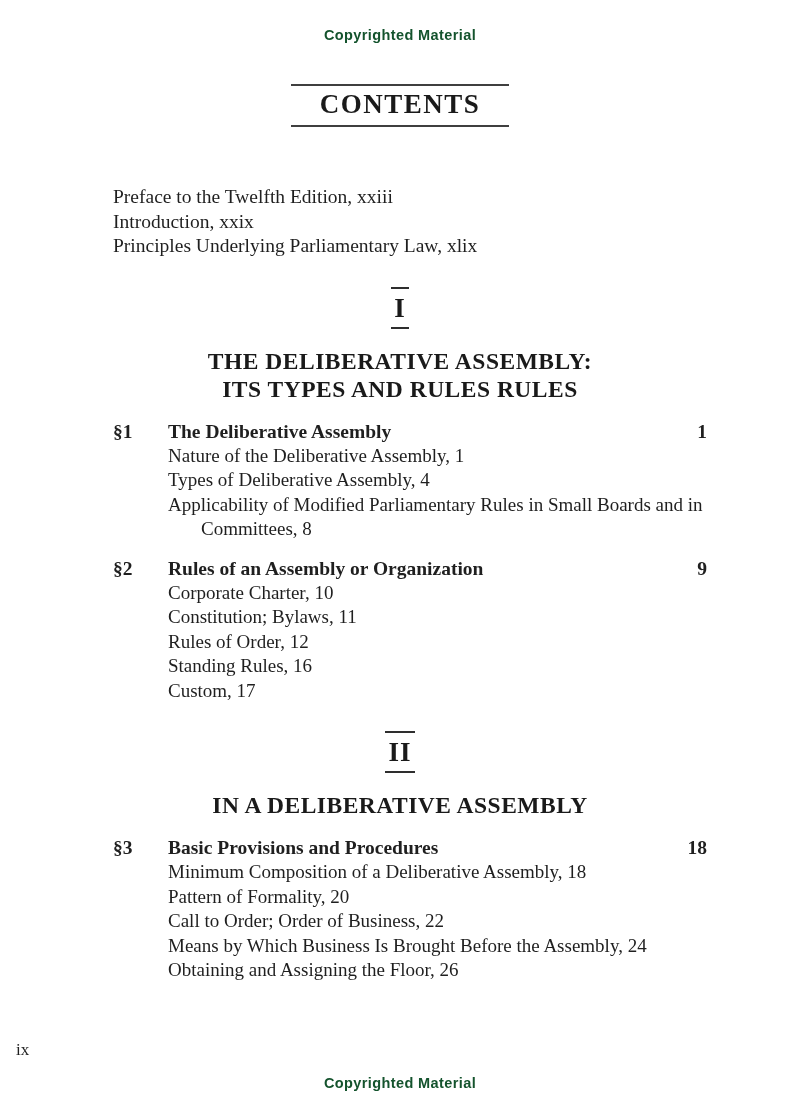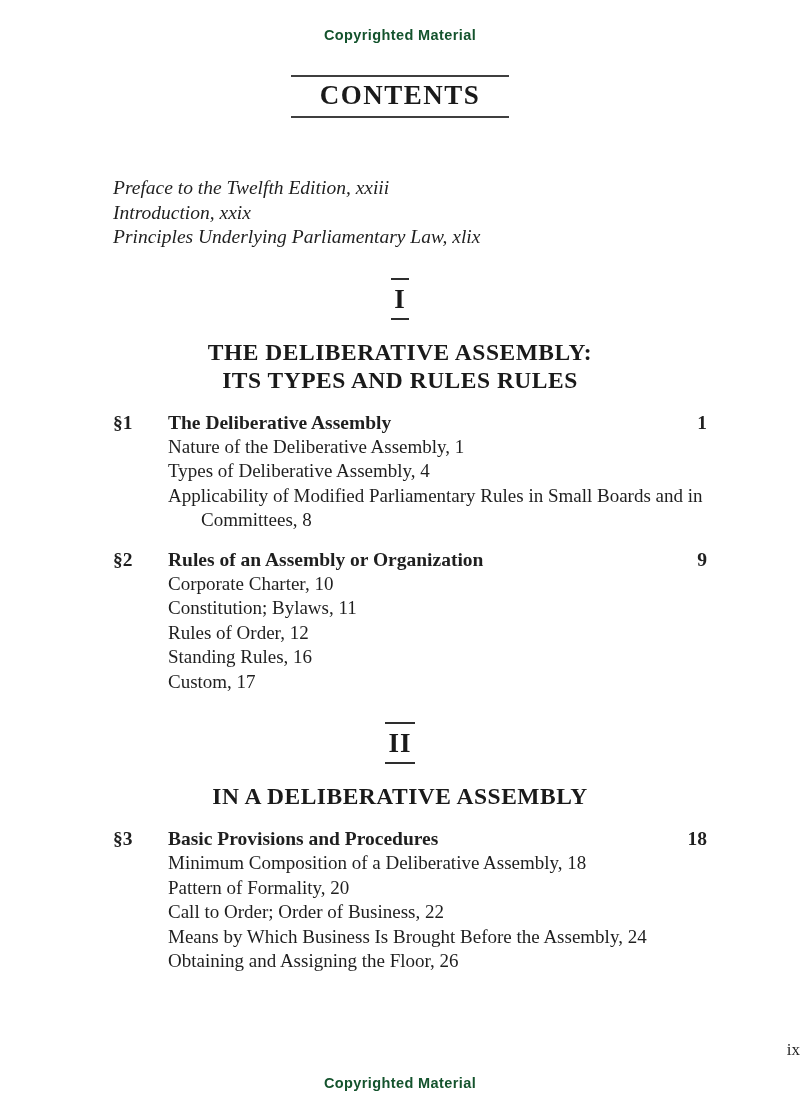--- a/index.html
+++ b/index.html
@@ -17,39 +17,38 @@
     font-family:"Liberation Sans", sans-serif;
     font-weight:bold;
     color:#14532d;
     font-size:14.5px;
     letter-spacing:0.4px;
     line-height:18px;
   }
   .copyright-top { padding-top:26px; }
   .title-block {
     width:218px;
-    margin:31px auto 0 auto;
+    margin:40px auto 0 auto;
     border-top:2px solid #3f3f3f;
     border-bottom:2px solid #3f3f3f;
     padding:5px 0 7px 0;
     text-align:center;
     font-family:Liberation Serif, serif;
   }
   .book-title {
     font-size:27px;
     font-weight:bold;
     letter-spacing:1.5px;
     line-height:1;
     color:#1a1a1a;
   }
   .front-matter {
     margin:58px 12px 0 113px;
     font-size:19.5px;
     line-height:24.5px;
-    font-style:italic;
   }
   .part-head { text-align:center; margin-top:28px; }
   .part-numeral {
     display:inline-block;
     border-top:2px solid #2e2e2e;
     border-bottom:2px solid #2e2e2e;
     padding:6px 3px 5px 3px;
     font-size:27px;
     font-weight:bold;
     line-height:1;
@@ -80,22 +79,22 @@
   .sec-page { flex:0 0 auto; text-align:right; }
   .sub-list {
     margin-left:168px;
     width:535px;
     font-size:19px;
     line-height:24.5px;
   }
   .sub { padding-left:33px; text-indent:-33px; }
   .folio {
     position:absolute;
-    top:1040px; left:0; right:0;
-    text-align:right;
+    top:1040px; left:16px; right:0;
+    text-align:left;
     font-size:17px;
     color:#1f1f1f;
   }
   .copyright-bottom {
     position:absolute;
     top:1074px; left:0; right:0;
   }
 </style>
 </head>
 <body>

